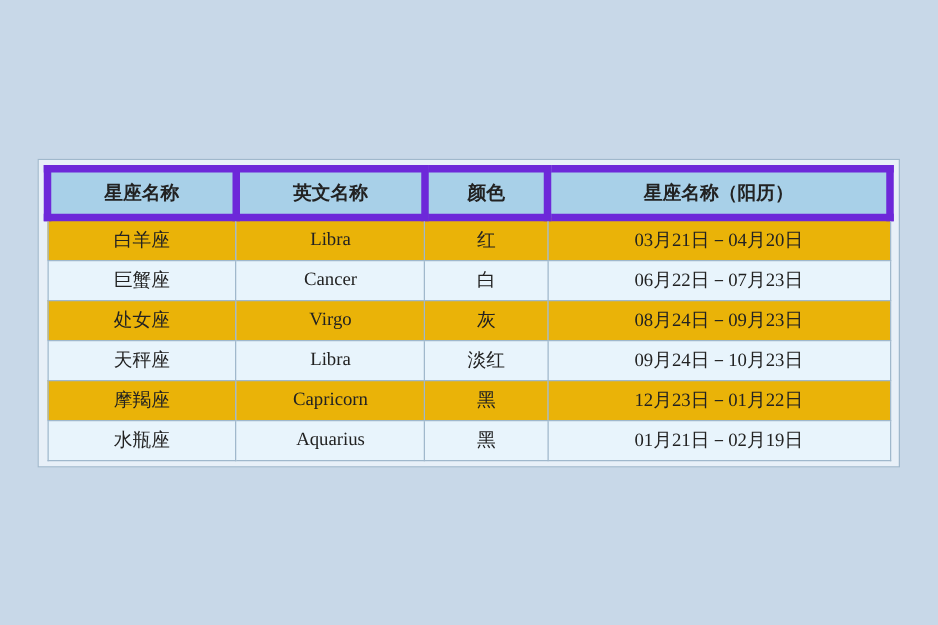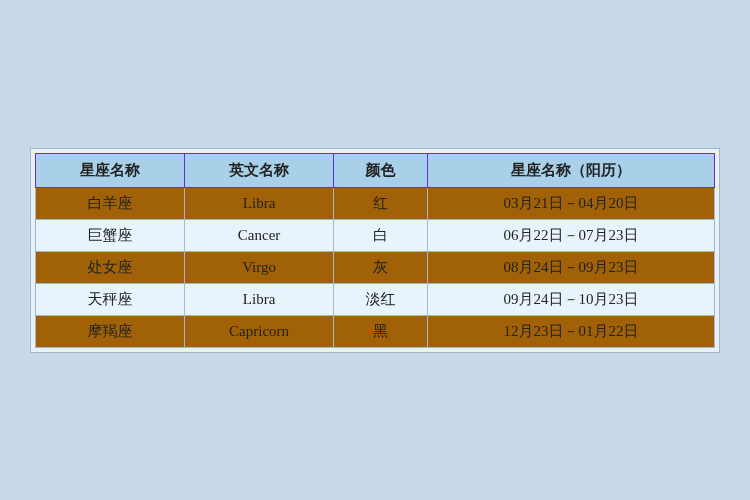--- a/index.html
+++ b/index.html
@@ -17,32 +17,32 @@
       background: #e8f0f8;
       border: 1px solid #a0b8cc;
       padding: 4px;
     }
     table {
       border-collapse: collapse;
       width: 680px;
     }
     thead tr th {
       background: #a8d0e8;
-      border: 1px solid #6d28d9;
+      border: 6px solid #6d28d9;
       padding: 7px 10px;
       text-align: center;
       font-weight: bold;
       font-size: 15px;
       color: #222;
     }
     tbody tr td {
       border: 1px solid #a0b8cc;
       padding: 6px 10px;
       text-align: center;
-      background: #a16207;
+      background: #eab308;
       color: #222;
       font-size: 15px;
     }
     tbody tr:nth-child(even) td {
       background: #e8f4fc;
     }
   </style>
 </head>
 <body>
 
@@ -80,15 +80,21 @@
           <td>Libra</td>
           <td>淡红</td>
           <td>09月24日－10月23日</td>
         </tr>
         <tr>
           <td>摩羯座</td>
           <td>Capricorn</td>
           <td>黑</td>
           <td>12月23日－01月22日</td>
         </tr>
+        <tr>
+          <td>水瓶座</td>
+          <td>Aquarius</td>
+          <td>黑</td>
+          <td>01月21日－02月19日</td>
+        </tr>
       </tbody>
   </table>
 </div>
 
 </body></html>

